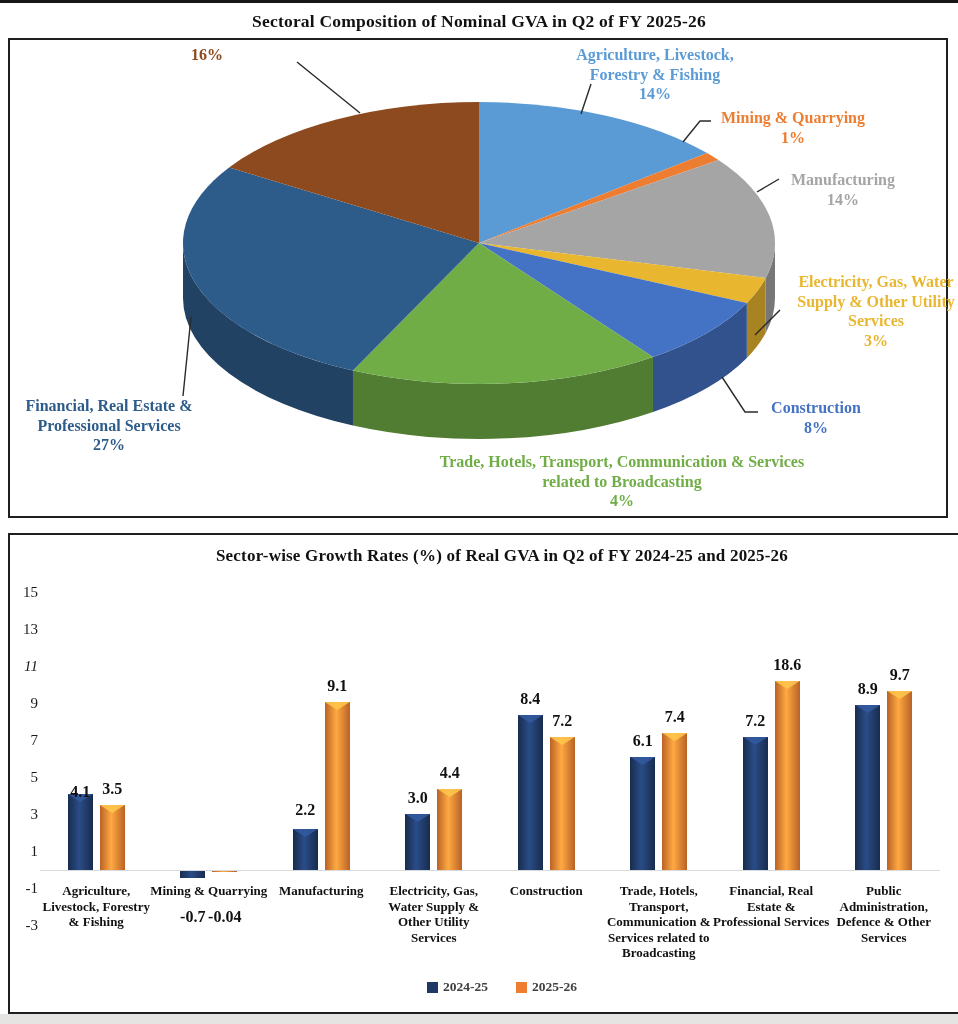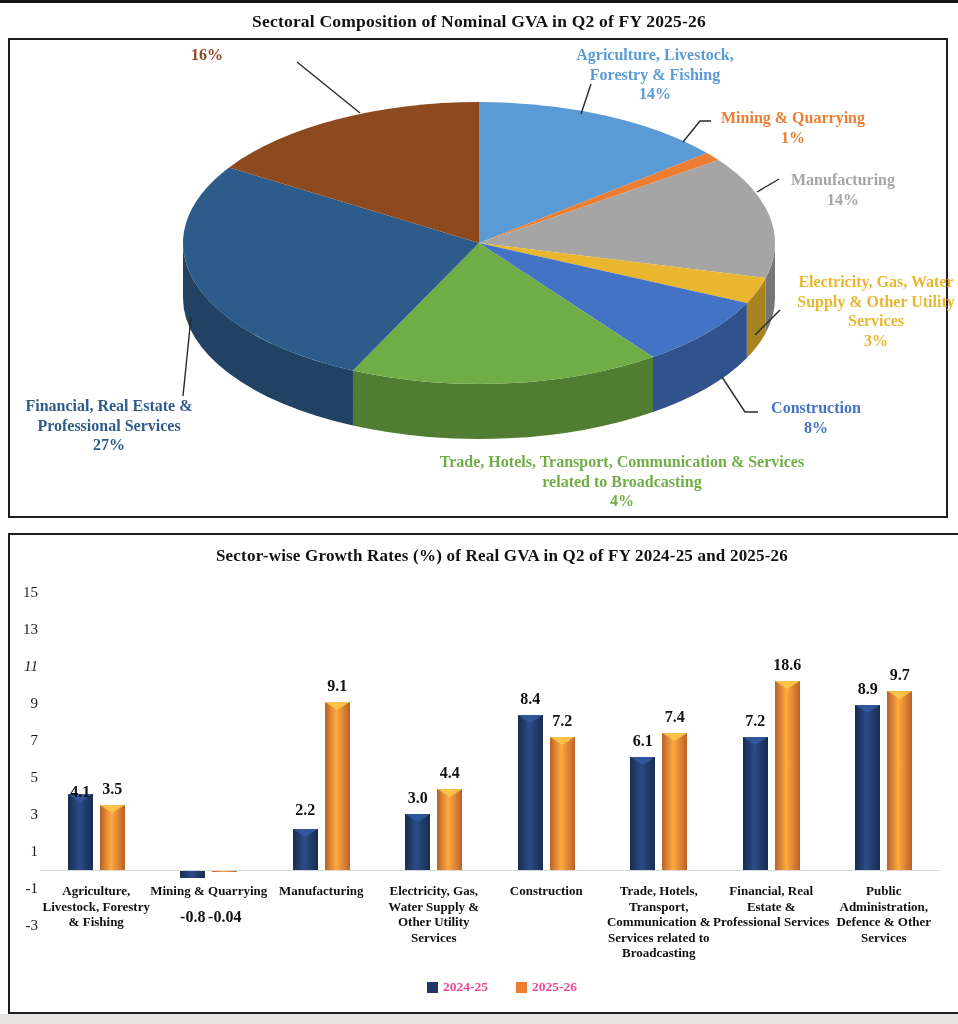--- a/index.html
+++ b/index.html
@@ -18,21 +18,21 @@
   .t2{position:absolute;top:11px;font-size:17px;}
   #bar-area{position:absolute;left:0;top:0;right:0;bottom:0;}
   .tick{position:absolute;left:2px;width:26px;text-align:right;font-size:15px;color:#1a1a1a;}
   .zero-line{position:absolute;height:1px;background:#d9d9d9;}
   .bar{position:absolute;}
   .bar-bevel{position:absolute;left:0;top:0;width:100%;height:9px;opacity:.85;}
   .val-label{position:absolute;width:64px;text-align:center;font-weight:bold;font-size:16px;color:#111;}
   .cat-label{position:absolute;width:118px;text-align:center;font-weight:bold;font-size:13px;
              line-height:1.2;color:#111;}
   .legend{position:absolute;left:0;width:100%;display:flex;justify-content:center;gap:28px;}
-  .legend-item{display:flex;align-items:center;gap:5px;font-weight:bold;font-size:13.5px;color:#ec4899;}
+  .legend-item{display:flex;align-items:center;gap:5px;font-weight:bold;font-size:13.5px;color:#404040;}
   .legend-swatch{width:11px;height:11px;display:inline-block;}
 </style>
 </head>
 <body>
 
 <div class="page">
   <div class="top-rule"></div>
 
   <div class="chart-title t1">Sectoral Composition of Nominal GVA in Q2 of FY 2025-26</div>
 
@@ -111,21 +111,21 @@
         <div class="bar" style="left: 57.75px; width: 25px; height: 76px; top: 259px; background: linear-gradient(90deg, rgb(24, 44, 78) 0%, rgb(42, 76, 135) 45%, rgb(24, 44, 78) 100%);">
           <div class="bar-bevel" style="background: rgb(50, 90, 160); clip-path: polygon(0px 0px, 100% 0px, 50% 90%);"></div>
         </div>
         <div class="val-label" style="left: 38.25px; top: 248px;">4.1</div>
         <div class="bar" style="left: 89.75px; width: 25px; height: 65px; top: 270px; background: linear-gradient(90deg, rgb(185, 98, 38) 0%, rgb(255, 169, 66) 45%, rgb(185, 98, 38) 100%);">
           <div class="bar-bevel" style="background: rgb(255, 200, 78); clip-path: polygon(0px 0px, 100% 0px, 50% 90%);"></div>
         </div>
         <div class="val-label" style="left: 70.25px; top: 245px;">3.5</div>
         <div class="cat-label" style="left: 27.25px; top: 348px;">Agriculture, Livestock, Forestry &amp; Fishing</div>
         <div class="bar" style="left: 170.25px; width: 25px; height: 7px; top: 336px; background: linear-gradient(90deg, rgb(24, 44, 78) 0%, rgb(42, 76, 135) 45%, rgb(24, 44, 78) 100%);"></div>
-        <div class="val-label" style="left: 150.75px; top: 373px;">-0.8</div>
+        <div class="val-label" style="left: 150.75px; top: 373px;">-0.7</div>
         <div class="bar" style="left: 202.25px; width: 25px; height: 1px; top: 336px; background: linear-gradient(90deg, rgb(185, 98, 38) 0%, rgb(255, 169, 66) 45%, rgb(185, 98, 38) 100%);"></div>
         <div class="val-label" style="left: 182.75px; top: 373px;">-0.04</div>
         <div class="cat-label" style="left: 139.75px; top: 348px;">Mining &amp; Quarrying</div>
         <div class="bar" style="left: 282.75px; width: 25px; height: 41px; top: 294px; background: linear-gradient(90deg, rgb(24, 44, 78) 0%, rgb(42, 76, 135) 45%, rgb(24, 44, 78) 100%);">
           <div class="bar-bevel" style="background: rgb(50, 90, 160); clip-path: polygon(0px 0px, 100% 0px, 50% 90%);"></div>
         </div>
         <div class="val-label" style="left: 263.25px; top: 266px;">2.2</div>
         <div class="bar" style="left: 314.75px; width: 25px; height: 168px; top: 167px; background: linear-gradient(90deg, rgb(185, 98, 38) 0%, rgb(255, 169, 66) 45%, rgb(185, 98, 38) 100%);">
           <div class="bar-bevel" style="background: rgb(255, 200, 78); clip-path: polygon(0px 0px, 100% 0px, 50% 90%);"></div>
         </div>

